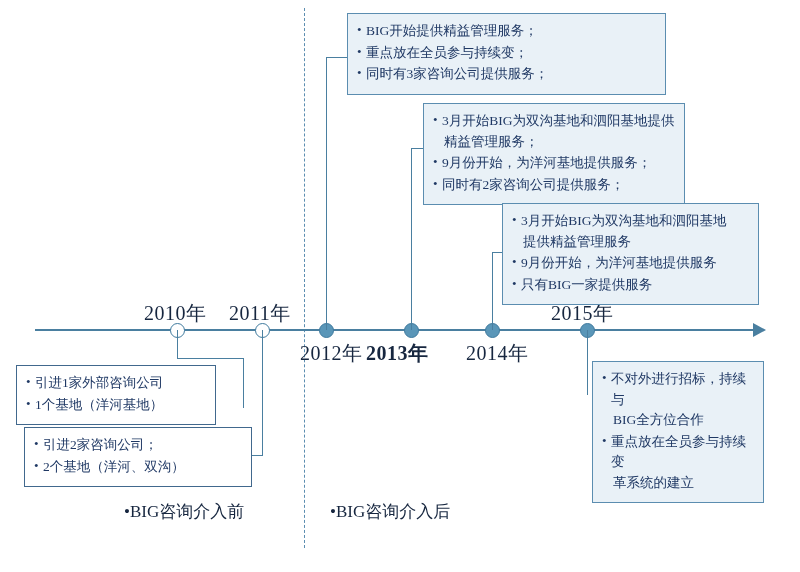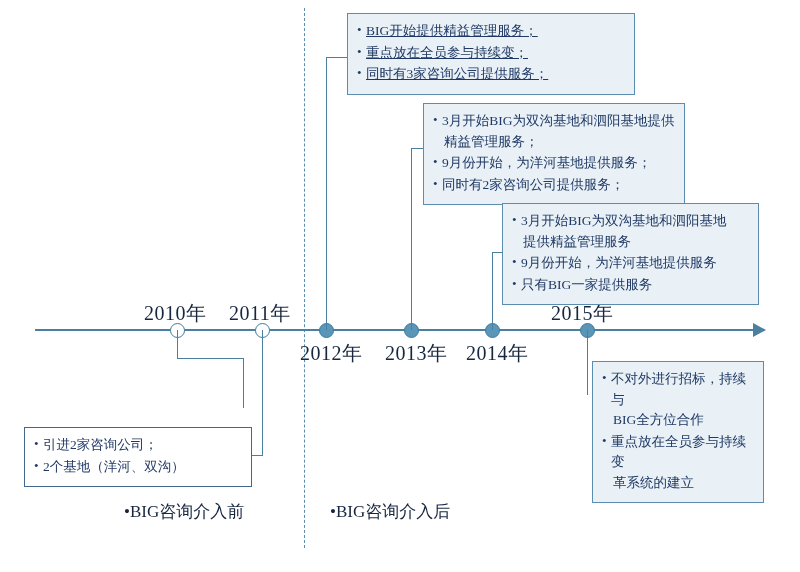--- a/index.html
+++ b/index.html
@@ -90,21 +90,21 @@
   <div class="abs marker hollow" style="left:170px;"></div>
   <div class="abs marker hollow" style="left:255px;"></div>
   <div class="abs marker filled" style="left:319px;"></div>
   <div class="abs marker filled" style="left:404px;"></div>
   <div class="abs marker filled" style="left:485px;"></div>
   <div class="abs marker filled" style="left:580px;"></div>
 
   <div class="abs year" style="left:144px;top:300px;">2010年</div>
   <div class="abs year" style="left:229px;top:300px;">2011年</div>
   <div class="abs year" style="left:300px;top:340px;">2012年</div>
-  <div class="abs year" style="left:385px;top:340px;">2013年</div>
+  <div class="abs year" style="left:366px;top:340px;font-weight:bold;">2013年</div>
   <div class="abs year" style="left:466px;top:340px;">2014年</div>
   <div class="abs year" style="left:551px;top:300px;">2015年</div>
 
   <div class="abs conn-v" style="left:326px;top:57px;height:273px;"></div>
   <div class="abs conn-h" style="left:326px;top:57px;width:22px;"></div>
 
   <div class="abs conn-v" style="left:411px;top:148px;height:182px;"></div>
   <div class="abs conn-h" style="left:411px;top:148px;width:13px;"></div>
 
   <div class="abs conn-v" style="left:492px;top:252px;height:78px;"></div>
@@ -112,21 +112,21 @@
 
   <div class="abs conn-v" style="left:587px;top:330px;height:65px;"></div>
 
   <div class="abs conn-v" style="left:177px;top:330px;height:28px;"></div>
   <div class="abs conn-h" style="left:177px;top:358px;width:67px;"></div>
   <div class="abs conn-v" style="left:243px;top:358px;height:50px;"></div>
 
   <div class="abs conn-v" style="left:262px;top:330px;height:125px;"></div>
   <div class="abs conn-h" style="left:240px;top:455px;width:23px;"></div>
 
-  <div class="abs box tinted" style="left:347px;top:13px;width:288px;text-decoration:underline;">
+  <div class="abs box tinted" style="left:347px;top:13px;width:319px;">
     <ul>
       <li>BIG开始提供精益管理服务；</li>
       <li>重点放在全员参与持续变；</li>
       <li>同时有3家咨询公司提供服务；</li>
     </ul>
   </div>
 
   <div class="abs box tinted" style="left:423px;top:103px;width:262px;">
     <ul>
       <li><span>3月开始BIG为双沟基地和泗阳基地提供</span><span class="cont">精益管理服务；</span></li>
@@ -143,20 +143,26 @@
     </ul>
   </div>
 
   <div class="abs box tinted" style="left:592px;top:361px;width:172px;">
     <ul>
       <li><span>不对外进行招标，持续与</span><span class="cont">BIG全方位合作</span></li>
       <li><span>重点放在全员参与持续变</span><span class="cont">革系统的建立</span></li>
     </ul>
   </div>
 
+  <div class="abs box plain" style="left:16px;top:365px;width:200px;">
+    <ul>
+      <li>引进1家外部咨询公司</li>
+      <li>1个基地（洋河基地）</li>
+    </ul>
+  </div>
 
   <div class="abs box plain" style="left:12px;top:427px;width:228px;margin-left:12px;">
     <ul>
       <li>引进2家咨询公司；</li>
       <li>2个基地（洋河、双沟）</li>
     </ul>
   </div>
 
   <div class="abs era-caption" style="left:124px;top:500px;">•BIG咨询介入前</div>
   <div class="abs era-caption" style="left:330px;top:500px;">•BIG咨询介入后</div>

